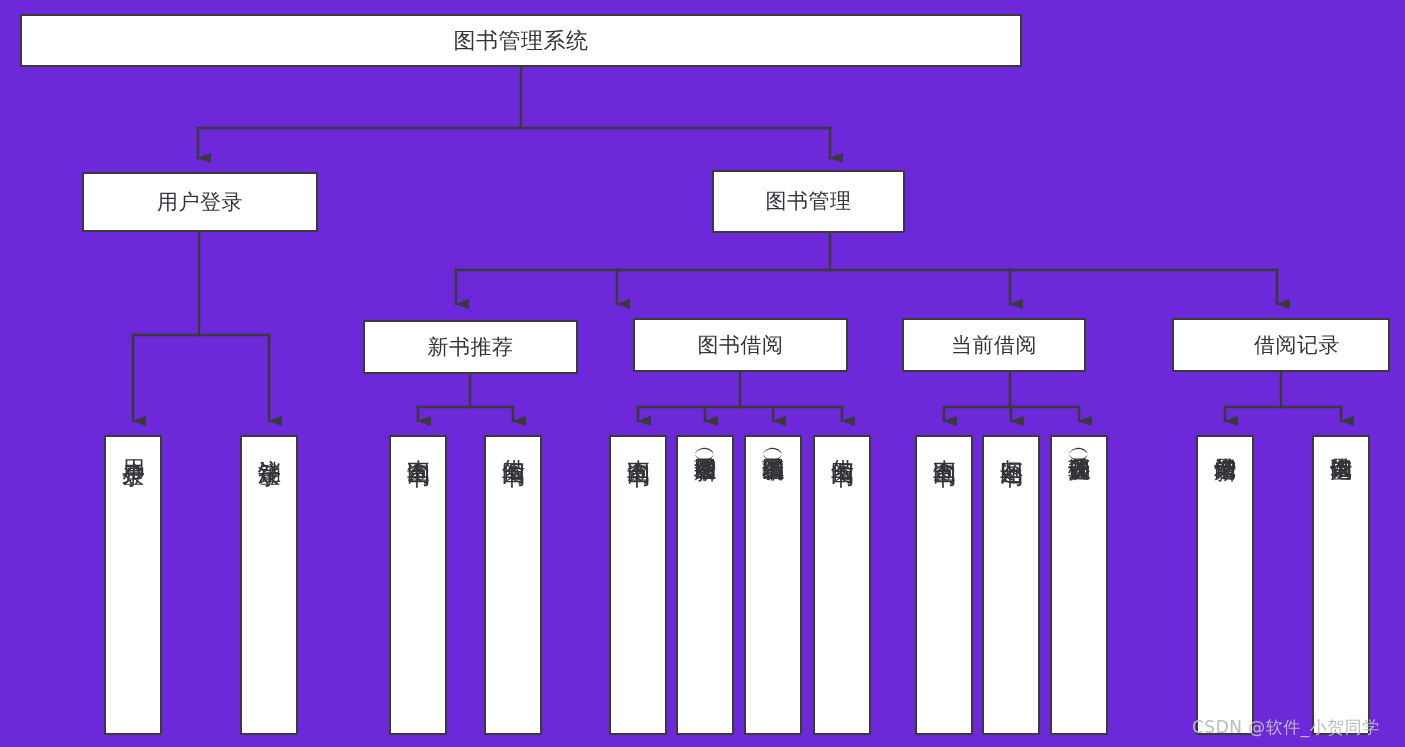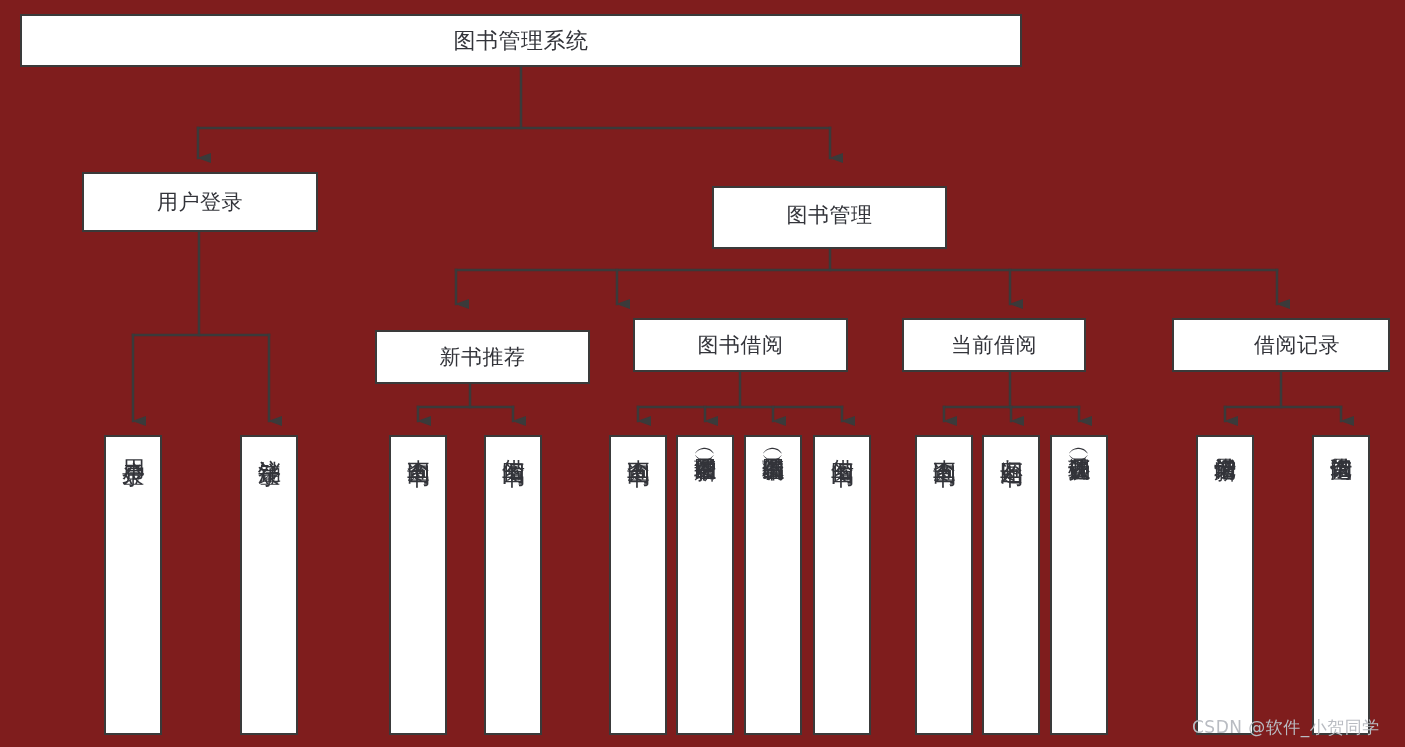--- a/index.html
+++ b/index.html
@@ -8,21 +8,21 @@
     padding: 0;
     background: #ffffff;
   }
   body {
     font-family: "DejaVu Sans", "Liberation Sans", sans-serif;
   }
   #canvas {
     position: relative;
     width: 1405px;
     height: 747px;
-    background: #7f1d1d;
+    background: #6d28d9;
     overflow: hidden;
   }
   svg.wires {
     position: absolute;
     left: 0;
     top: 0;
     width: 1405px;
     height: 747px;
     pointer-events: none;
   }
@@ -133,25 +133,25 @@
   </svg>
 
   <div class="node root horiz" style="left:20px; top:14px; width:1002px; height:53px;">
     <span class="label">图书管理系统</span>
   </div>
 
   <div class="node horiz" style="left:82px; top:172px; width:236px; height:60px;">
     <span class="label">用户登录</span>
   </div>
 
-  <div class="node horiz" style="left:712px; top:186px; width:235px; height:63px;font-family:Liberation Mono, monospace;">
+  <div class="node horiz" style="left:712px; top:170px; width:193px; height:63px;">
     <span class="label">图书管理</span>
   </div>
 
-  <div class="node horiz" style="left:363px; top:330px; width:215px; height:54px;margin-left:12px;">
+  <div class="node horiz" style="left:363px; top:320px; width:215px; height:54px;">
     <span class="label">新书推荐</span>
   </div>
 
   <div class="node horiz" style="left:633px; top:318px; width:215px; height:54px;">
     <span class="label">图书借阅</span>
   </div>
 
   <div class="node horiz" style="left:902px; top:318px; width:184px; height:54px;">
     <span class="label">当前借阅</span>
   </div>

